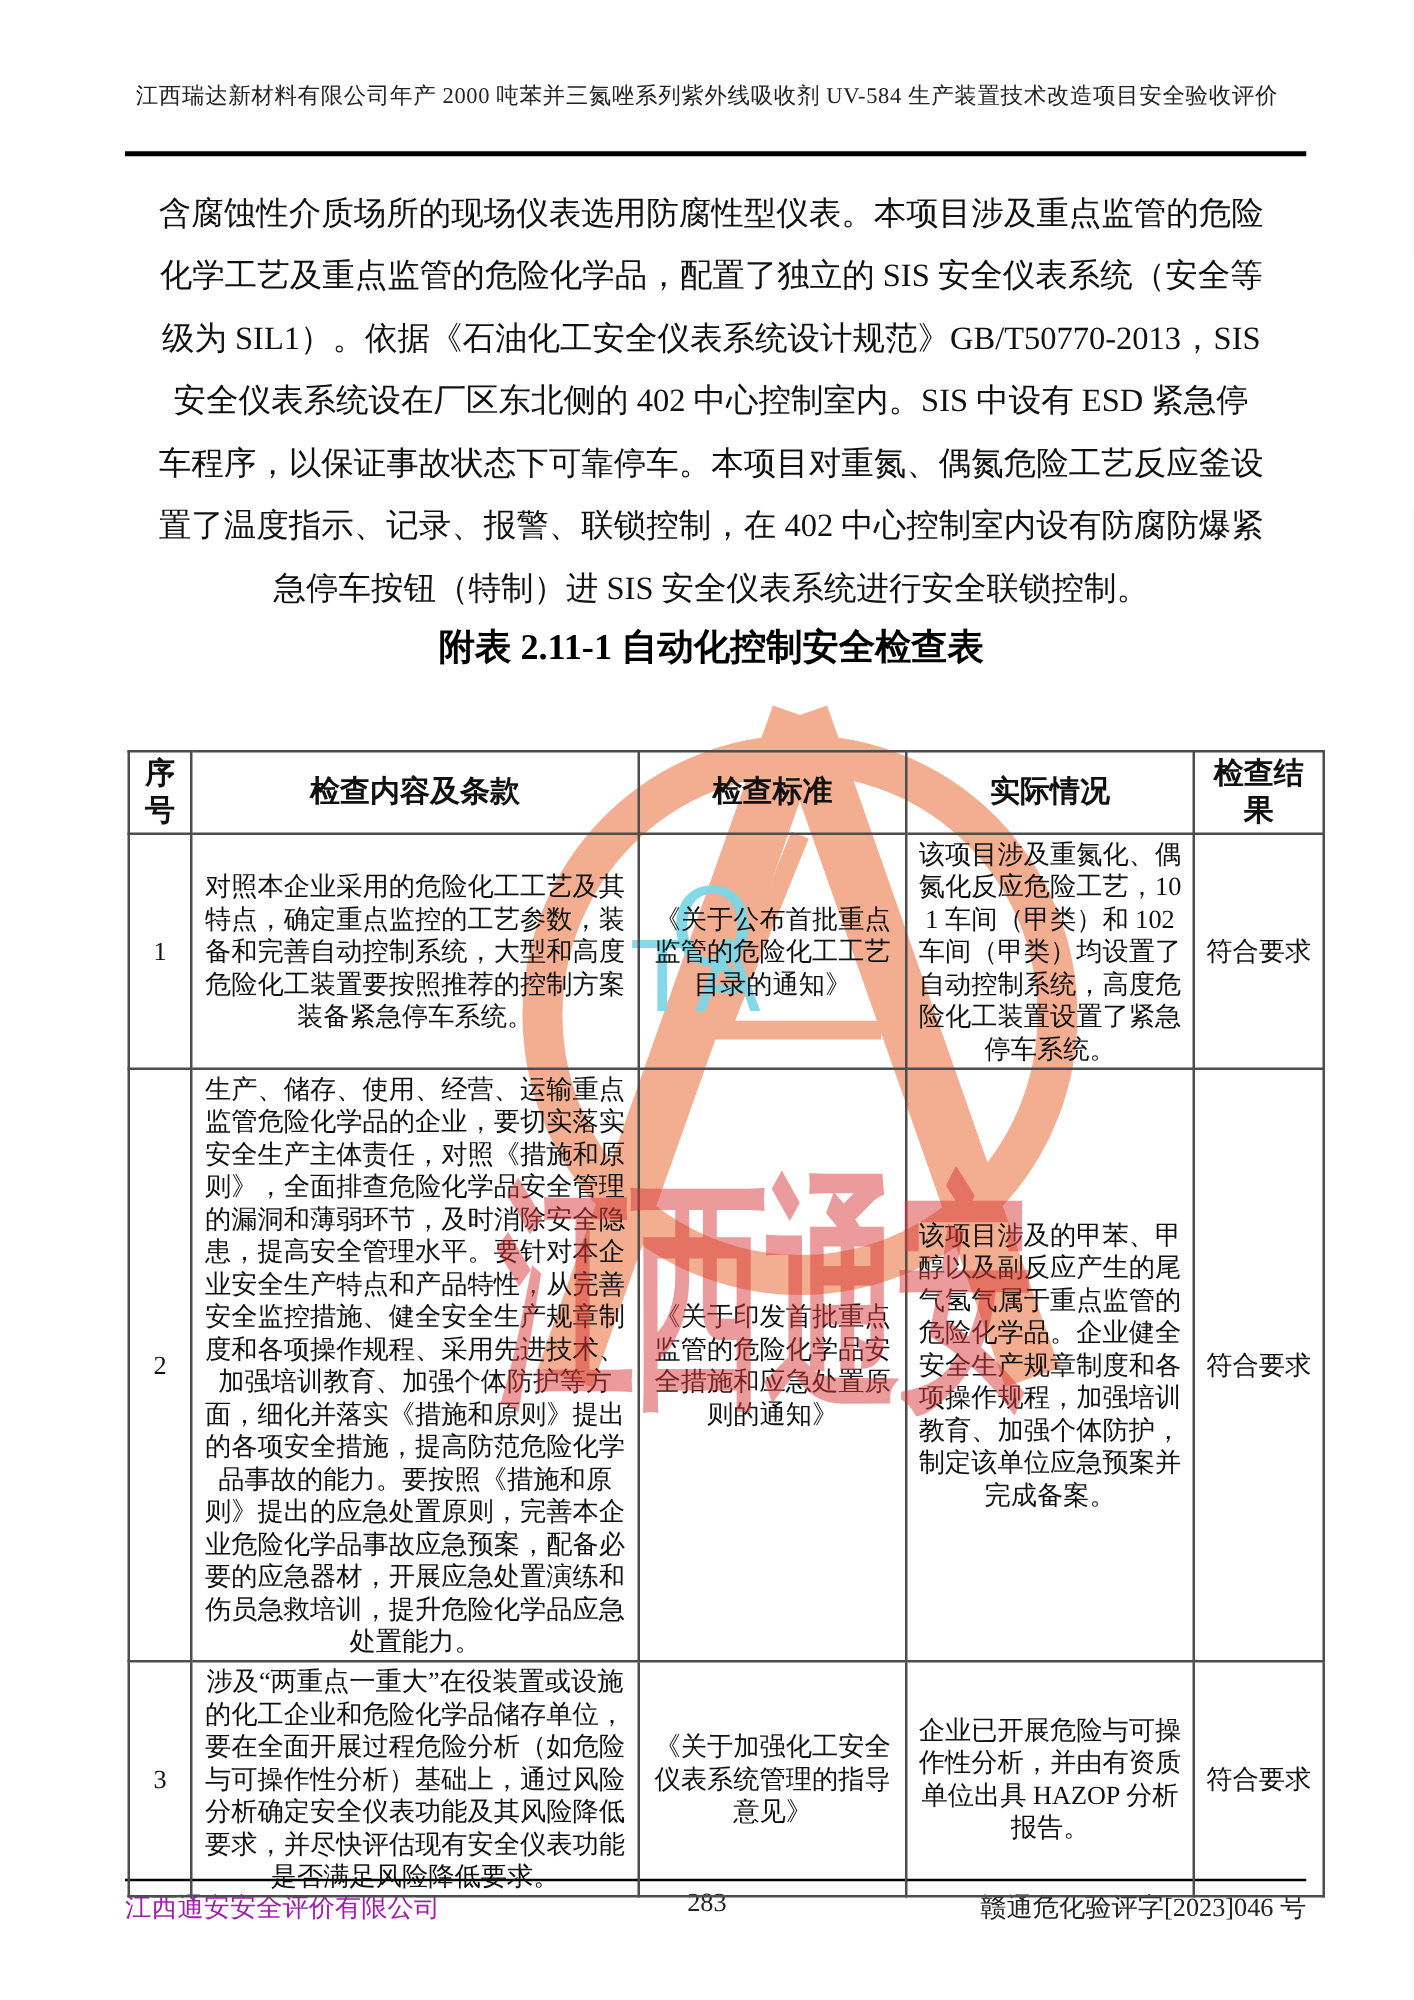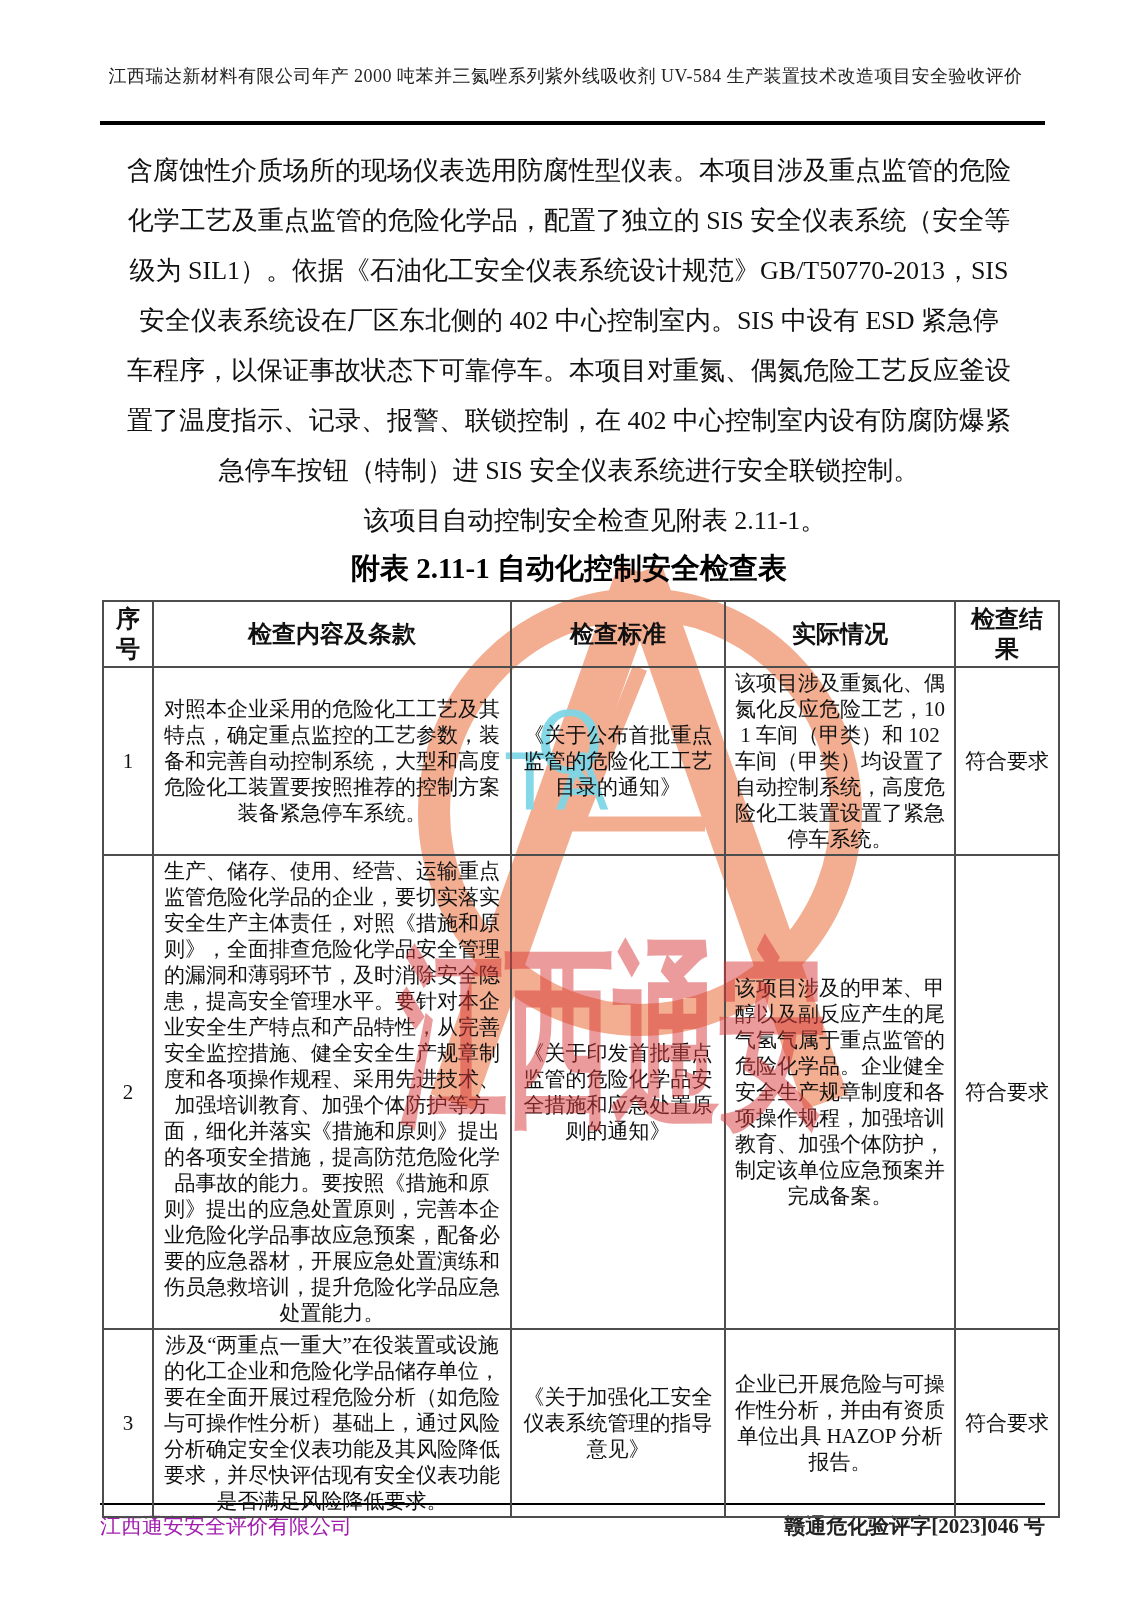--- a/index.html
+++ b/index.html
@@ -58,21 +58,21 @@
   .rule-bottom{
     position:absolute;top:1503px;left:100px;width:945px;height:2px;background:#000;
   }
   .footer-left{
     position:absolute;top:1512px;left:100px;font-size:21px;color:#a21caf;
   }
   .footer-page{
     position:absolute;top:1510px;left:0;width:1131px;text-align:center;font-size:21px;color:#222;
   }
   .footer-right{
-    position:absolute;top:1512px;right:86px;font-size:21px;color:#222;font-weight:bold;
+    position:absolute;top:1512px;right:86px;font-size:21px;color:#222;
   }
   
   .wm-logo{
     position:absolute;left:370px;top:540px;width:560px;height:610px;
     z-index:1;pointer-events:none;
   }
   .wm-q{
     position:absolute;left:536px;top:700px;
     font-family:"DejaVu Sans","Liberation Sans",sans-serif;
     font-size:86px;line-height:86px;color:#7fd6e6;opacity:.95;
@@ -108,21 +108,20 @@
     </g>
   </svg>
   <div class="wm-q">Q</div>
   <div class="wm-ta">TA</div>
 
   <div class="doc-header">江西瑞达新材料有限公司年产 2000 吨苯并三氮唑系列紫外线吸收剂 UV-584 生产装置技术改造项目安全验收评价</div>
   <div class="rule-top"></div>
 
   <div class="body-block">
     <p>含腐蚀性介质场所的现场仪表选用防腐性型仪表。本项目涉及重点监管的危险化学工艺及重点监管的危险化学品，配置了独立的 SIS 安全仪表系统（安全等级为 SIL1）。依据《石油化工安全仪表系统设计规范》GB/T50770-2013，SIS 安全仪表系统设在厂区东北侧的 402 中心控制室内。SIS 中设有 ESD 紧急停车程序，以保证事故状态下可靠停车。本项目对重氮、偶氮危险工艺反应釜设置了温度指示、记录、报警、联锁控制，在 402 中心控制室内设有防腐防爆紧急停车按钮（特制）进 SIS 安全仪表系统进行安全联锁控制。</p>
-    <p class="para-indent">该项目自动控制安全检查见附表 2.11-1。</p>
     <p class="table-caption">附表 2.11-1 自动化控制安全检查表</p>
   </div>
 
   <table class="check-table">
     <colgroup>
       <col style="width:50px">
         <col style="width:358px">
         <col style="width:214px">
         <col style="width:230px">
         <col style="width:104px">
@@ -156,15 +155,16 @@
       <td>企业已开展危险与可操作性分析，并由有资质单位出具 HAZOP 分析报告。</td>
       <td>符合要求</td>
     </tr>
   </tbody>
     </table>
 
   <div class="wm-red">江西通安</div>
 
   <div class="rule-bottom"></div>
   <div class="footer-left">江西通安安全评价有限公司</div>
+  <div class="footer-page">283</div>
   <div class="footer-right">赣通危化验评字[2023]046 号</div>
 
 </div>
 
 </body></html>

